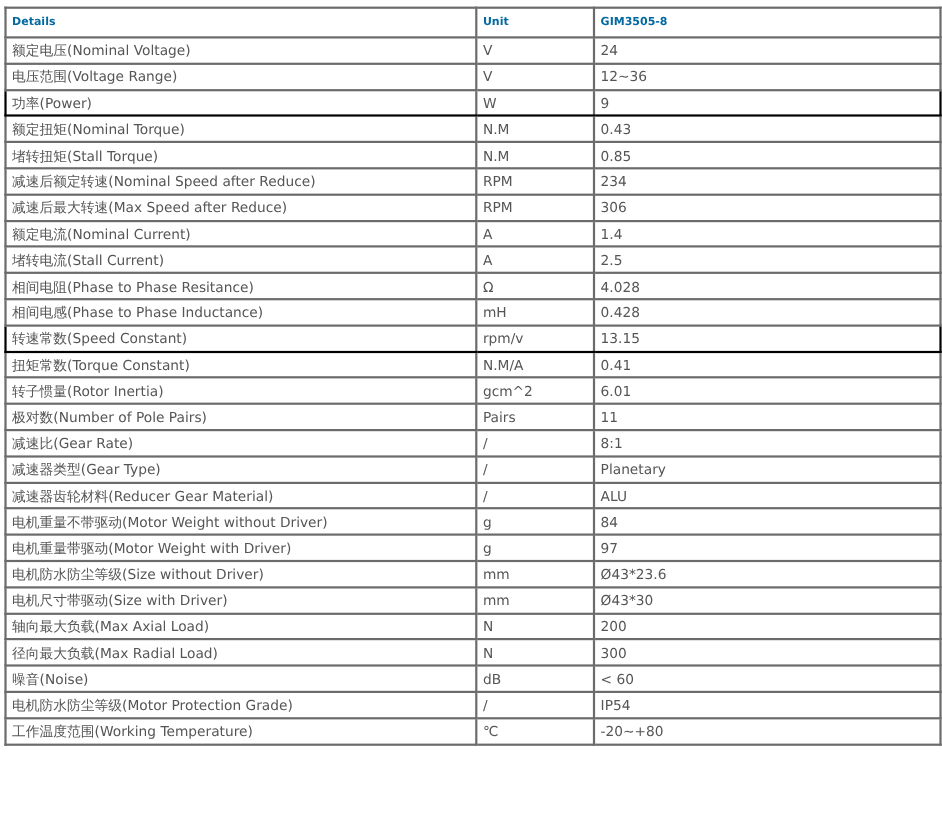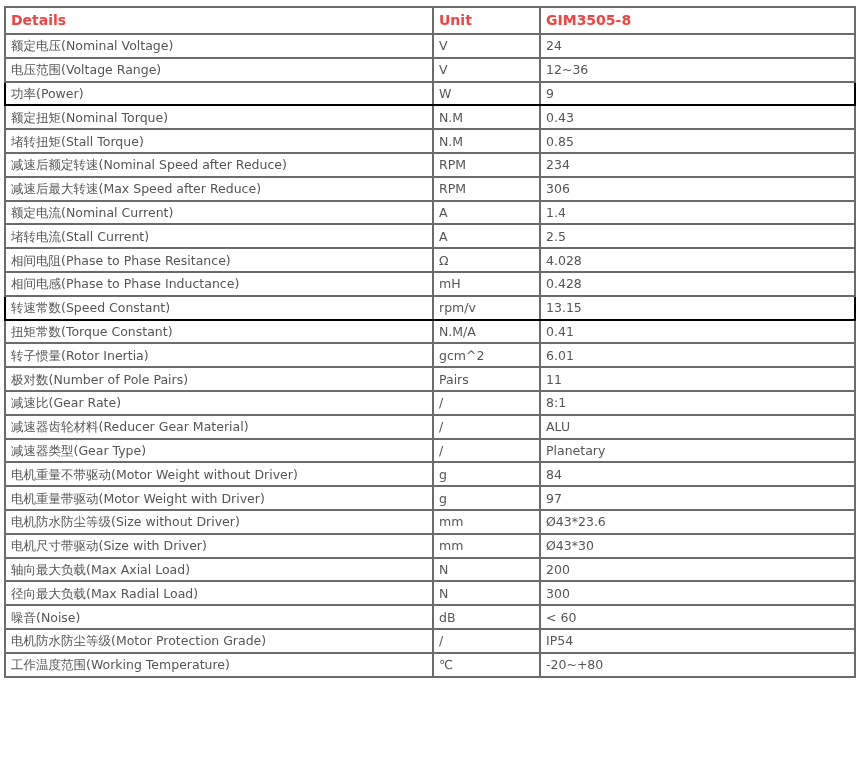--- a/index.html
+++ b/index.html
@@ -19,23 +19,23 @@
     .spec-table th, .spec-table td {
       border: 2px solid #6b6b6b;
       height: 21.8px;
       padding: 0 5px;
       white-space: nowrap;
       overflow: hidden;
       line-height: 21px;
     }
     .spec-table th {
       height: 25px;
-      font-size: 14px;
+      font-size: 10px;
       font-weight: bold;
-      color: #ef4444;
+      color: #0369a1;
       margin-top: 32px;
     }
     .spec-table th.left, .spec-table td.left { text-align: left; }
     .spec-table th.center, .spec-table td.center { text-align: left; }
     .spec-table tr.hl td { border-top: 2px solid #000000; border-bottom: 2px solid #000000; }
     .spec-table tr.hl td.left { border-left: 2px solid #000000; }
     .spec-table tr.hl td:last-child { border-right: 2px solid #000000; }
     .spec-table tr.hl td.center { border-left: 2px solid #000000; }
   </style>
 </head>
@@ -129,28 +129,28 @@
         <td class="left">极对数(Number of Pole Pairs)</td>
         <td class="center">Pairs</td>
         <td class="center">11</td>
       </tr>
       <tr>
         <td class="left">减速比(Gear Rate)</td>
         <td class="center">/</td>
         <td class="center">8:1</td>
       </tr>
       <tr>
+        <td class="left">减速器类型(Gear Type)</td>
+        <td class="center">/</td>
+        <td class="center">Planetary</td>
+      </tr>
+      <tr>
         <td class="left">减速器齿轮材料(Reducer Gear Material)</td>
         <td class="center">/</td>
         <td class="center">ALU</td>
-      </tr>
-      <tr>
-        <td class="left">减速器类型(Gear Type)</td>
-        <td class="center">/</td>
-        <td class="center">Planetary</td>
       </tr>
       <tr>
         <td class="left">电机重量不带驱动(Motor Weight without Driver)</td>
         <td class="center">g</td>
         <td class="center">84</td>
       </tr>
       <tr>
         <td class="left">电机重量带驱动(Motor Weight with Driver)</td>
         <td class="center">g</td>
         <td class="center">97</td>

